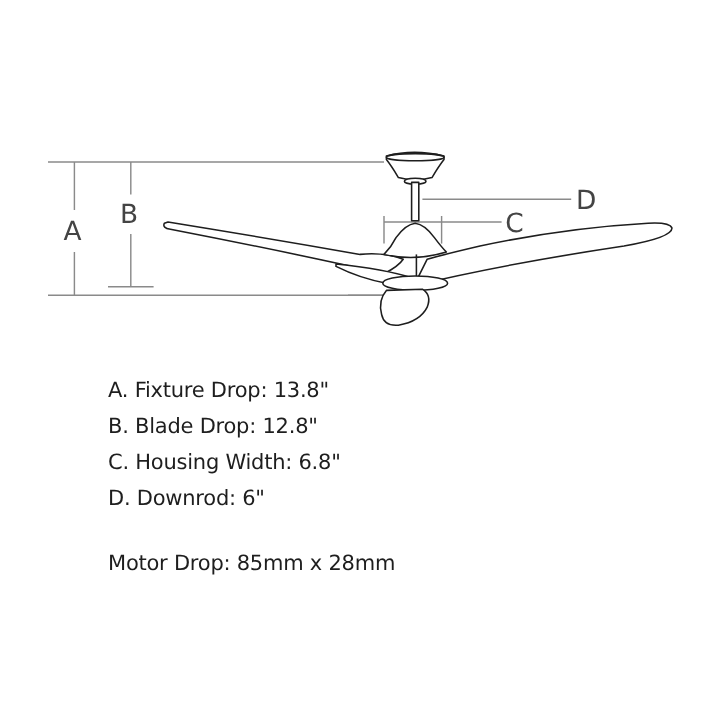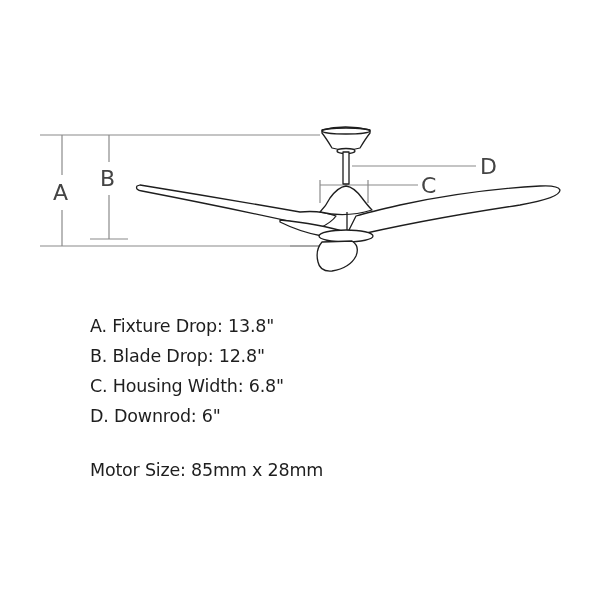--- a/index.html
+++ b/index.html
@@ -64,13 +64,13 @@
   </g>
 </svg>
 
 <ul id="specs">
   <li>A. Fixture Drop: 13.8"</li>
   <li>B. Blade Drop: 12.8"</li>
   <li>C. Housing Width: 6.8"</li>
   <li>D. Downrod: 6"</li>
 </ul>
 
-<div id="motor">Motor Size: 85mm x 28mm</div>
+<div id="motor">Motor Drop: 85mm x 28mm</div>
 
 </body></html>

